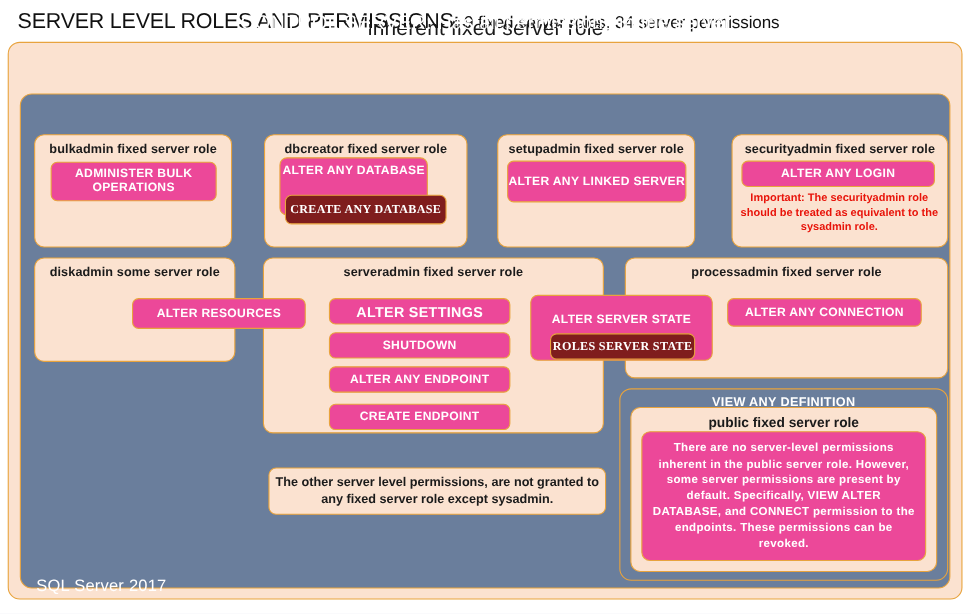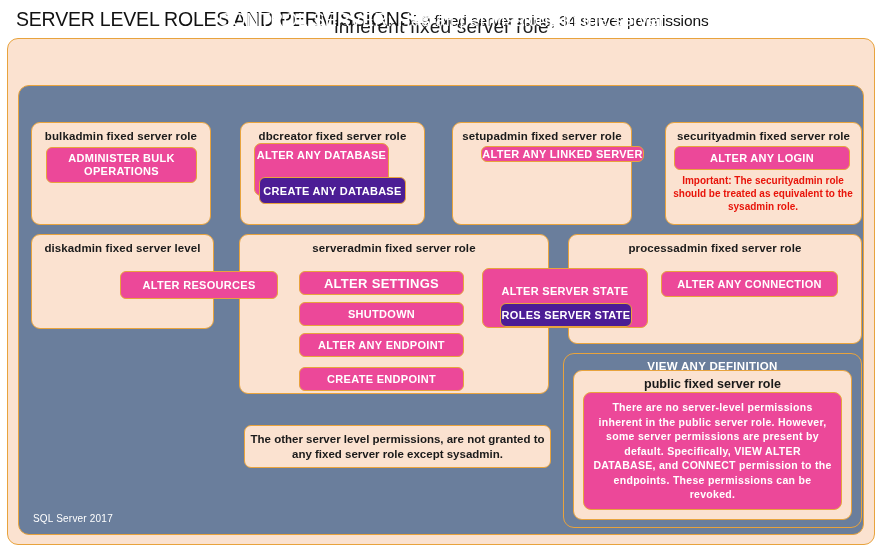--- a/index.html
+++ b/index.html
@@ -48,21 +48,21 @@
   .perm  {
     background: #ec4899;
     color: #ffffff;
     display: flex;
     align-items: center;
     justify-content: center;
     text-align: center;
     font-weight: bold;
     letter-spacing: 0.3px;
   }
-  .perm-dark { background: #4c1d95; }
+  .perm-dark { background: #7f1d1d; font-family: Liberation Serif, serif; }
 
   .role-title {
     position: absolute;
     left: 0;
     right: 0;
     text-align: center;
     color: #1a1a1a;
     font-size: 11.5px;
     font-weight: bold;
     letter-spacing: 0.1px;
@@ -88,22 +88,22 @@
   #diskadmin-box    { left: 31px;  top: 234px; width: 183px; height: 95px; }
   #serveradmin-box  { left: 239px; top: 234px; width: 310px; height: 160px; }
   #processadmin-box { left: 568px; top: 234px; width: 294px; height: 110px; }
 
   #admin-bulk-ops   { left: 46px;  top: 147px; width: 151px; height: 36px;
                       font-size: 11px; line-height: 13px; border-radius: 6px; }
   #alter-any-db     { left: 254px; top: 143px; width: 135px; height: 53px;
                       font-size: 11px; border-radius: 7px; align-items: flex-start; padding-top: 5px; }
   #create-any-db    { left: 259px; top: 177px; width: 147px; height: 27px;
                       font-size: 11px; border-radius: 6px; }
-  #alter-linked-srv { left: 461px; top: 146px; width: 163px; height: 16px;
-                      font-size: 11px; border-radius: 6px; margin-left: 20px; }
+  #alter-linked-srv { left: 461px; top: 146px; width: 163px; height: 38px;
+                      font-size: 11px; border-radius: 6px; }
   #alter-any-login  { left: 674px; top: 146px; width: 176px; height: 24px;
                       font-size: 11px; border-radius: 6px; }
   #security-note    {
     position: absolute; left: 668px; top: 174px; width: 190px;
     color: #e8140a; font-size: 10px; font-weight: bold; line-height: 13px; text-align: center;
   }
 
   #alter-resources  { left: 120px; top: 271px; width: 158px; height: 28px;
                       font-size: 11px; border-radius: 6px; }
   #alter-settings   { left: 299px; top: 271px; width: 165px; height: 24px;
@@ -140,22 +140,22 @@
   }
   #public-note-box  { left: 583px; top: 392px; width: 259px; height: 118px;
                       border-radius: 8px; display: flex; align-items: center;
                       justify-content: center; padding: 4px 8px; box-sizing: border-box; }
   #public-note-text {
     color: #ffffff; font-size: 10.5px; font-weight: bold;
     line-height: 14.5px; text-align: center;
   }
 
   #footer-label {
-    position: absolute; left: 33px; top: 513px;
-    color: #ffffff; font-size: 10px; letter-spacing: 0.2px;
+    position: absolute; left: 33px; top: 524px;
+    color: #ffffff; font-size: 15px; letter-spacing: 0.2px;
   }
 </style>
 </head>
 <body>
 
 <div id="header">
   <span class="h-strong">SERVER LEVEL ROLES AND PERMISSIONS:</span><span class="h-rest"> 9 fixed server roles, 34 server permissions</span>
 </div>
 
 <div id="sysadmin-box" class="box peach"></div>
@@ -178,21 +178,21 @@
 </div>
 
 <div id="admin-bulk-ops" class="box perm">ADMINISTER  BULK OPERATIONS</div>
 <div id="alter-any-db" class="box perm">ALTER ANY DATABASE</div>
 <div id="create-any-db" class="box perm perm-dark">CREATE  ANY DATABASE</div>
 <div id="alter-linked-srv" class="box perm">ALTER ANY LINKED SERVER</div>
 <div id="alter-any-login" class="box perm">ALTER ANY LOGIN</div>
 <div id="security-note">Important:  The securityadmin role should  be treated as equivalent to the  sysadmin role.</div>
 
 <div id="diskadmin-box" class="box peach">
-  <div class="role-title" style="top:7px">diskadmin fixed server level</div>
+  <div class="role-title" style="top:7px">diskadmin some server role</div>
 </div>
 <div id="serveradmin-box" class="box peach">
   <div class="role-title" style="top:7px">serveradmin fixed server role</div>
 </div>
 <div id="processadmin-box" class="box peach">
   <div class="role-title" style="top:7px">processadmin fixed server role</div>
 </div>
 
 <div id="alter-resources" class="box perm">ALTER RESOURCES</div>
 <div id="alter-settings" class="box perm">ALTER SETTINGS</div>

